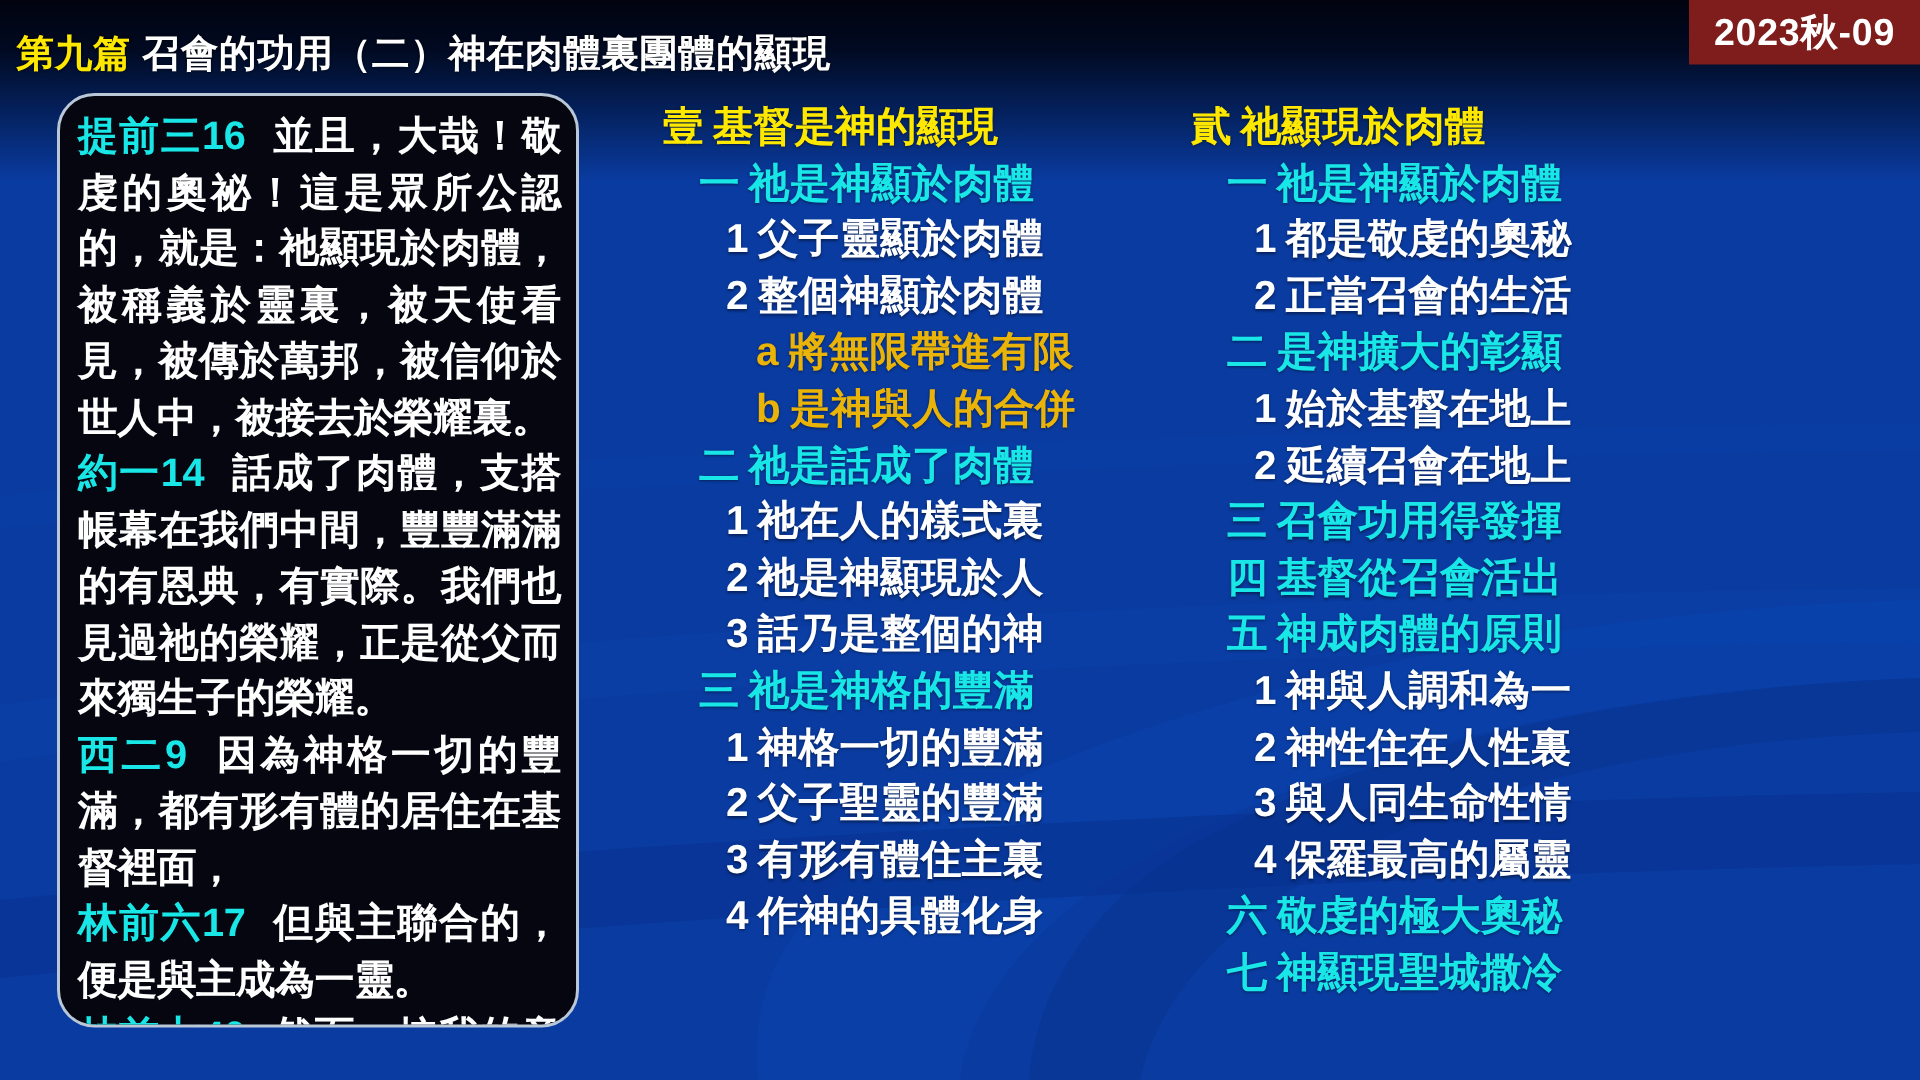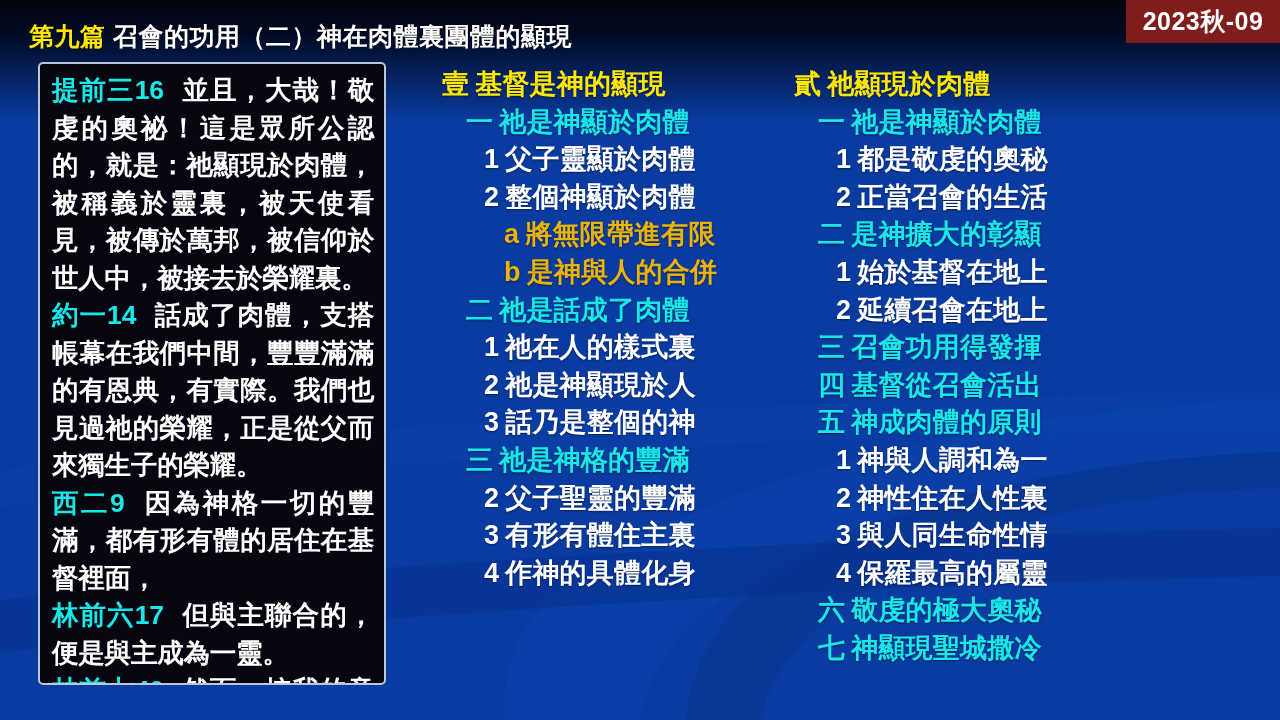--- a/index.html
+++ b/index.html
@@ -23,41 +23,41 @@
     position:absolute; left:0; right:0; top:0; height:120px;
     background:linear-gradient(180deg,#01030f 0%, #010a22 28%, #04215d 62%, rgba(10,59,160,0) 100%);
   }
 
   
   #titlebar {
     position:absolute; left:0; top:0; width:1280px; height:44px;
     z-index:5; display:flex; align-items:center;
   }
   #title-text {
-    padding-left:29px;
+    padding-left:11px;
     font-size:25px; font-weight:bold; color:#ffffff;
     letter-spacing:.5px; white-space:nowrap;
     text-shadow:0 0 2px rgba(0,0,0,.8);
     line-height:44px;
     margin-top:28px;
   }
   #title-text .ch { color:#ffe800; }
   #badge {
     position:absolute; right:0; top:0; width:154px; height:43px;
     background:#7f1d1d; color:#ffffff;
     display:flex; align-items:center; justify-content:center;
     font-size:25px; font-weight:bold; letter-spacing:.5px;
   }
 
   
   #verse-panel {
     position:absolute; left:38px; top:62px; width:348px; height:623px;
     background:#05060f;
     border:2px solid #b9c7d6;
-    border-radius:5px;
+    border-radius:25px;
     z-index:4;
     padding:8px 10px 6px 12px;
     overflow:hidden;
   }
   .verse {
     color:#ffffff;
     font-size:26.5px;
     line-height:37.5px;
     font-weight:bold;
     letter-spacing:-0.2px;
@@ -121,20 +121,21 @@
     <div class="ln lvl2"><span class="num">一</span><span>祂是神顯於肉體</span></div>
     <div class="ln lvl3"><span class="num">1</span><span>父子靈顯於肉體</span></div>
     <div class="ln lvl3"><span class="num">2</span><span>整個神顯於肉體</span></div>
     <div class="ln lvl4"><span class="num">a</span><span>將無限帶進有限</span></div>
     <div class="ln lvl4"><span class="num">b</span><span>是神與人的合併</span></div>
     <div class="ln lvl2"><span class="num">二</span><span>祂是話成了肉體</span></div>
     <div class="ln lvl3"><span class="num">1</span><span>祂在人的樣式裏</span></div>
     <div class="ln lvl3"><span class="num">2</span><span>祂是神顯現於人</span></div>
     <div class="ln lvl3"><span class="num">3</span><span>話乃是整個的神</span></div>
     <div class="ln lvl2"><span class="num">三</span><span>祂是神格的豐滿</span></div>
+    <div class="ln lvl3"><span class="num">1</span><span>神格一切的豐滿</span></div>
     <div class="ln lvl3"><span class="num">2</span><span>父子聖靈的豐滿</span></div>
     <div class="ln lvl3"><span class="num">3</span><span>有形有體住主裏</span></div>
     <div class="ln lvl3"><span class="num">4</span><span>作神的具體化身</span></div>
   </div>
 <div class="col" id="col-right">
     <div class="ln lvl1"><span class="num">貳</span><span>祂顯現於肉體</span></div>
     <div class="ln lvl2"><span class="num">一</span><span>祂是神顯於肉體</span></div>
     <div class="ln lvl3"><span class="num">1</span><span>都是敬虔的奧秘</span></div>
     <div class="ln lvl3"><span class="num">2</span><span>正當召會的生活</span></div>
     <div class="ln lvl2"><span class="num">二</span><span>是神擴大的彰顯</span></div>

